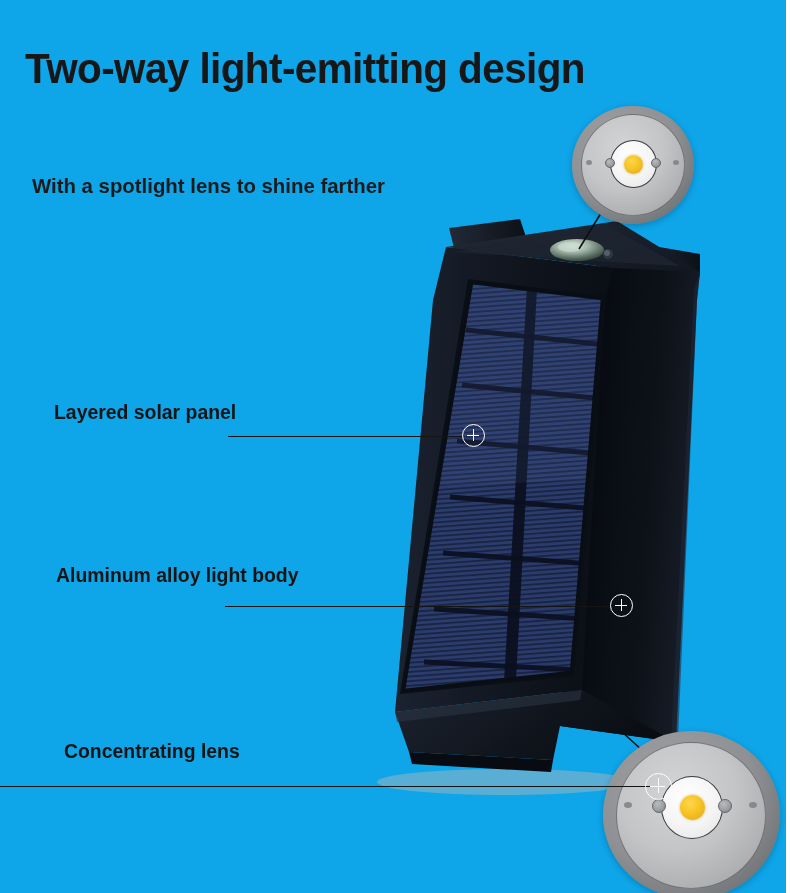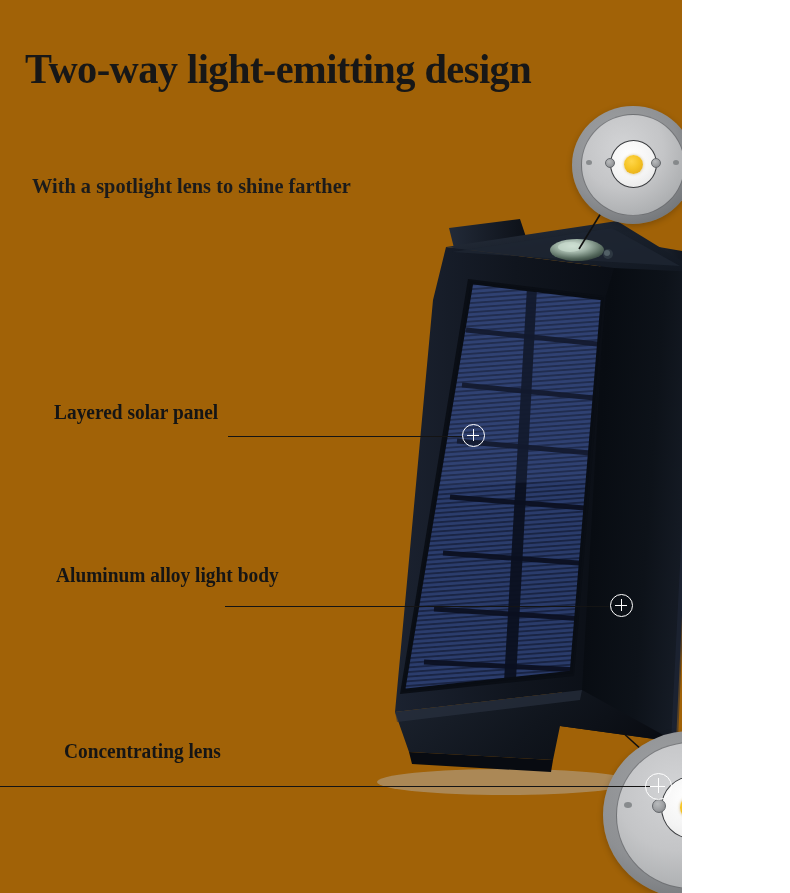--- a/index.html
+++ b/index.html
@@ -6,25 +6,24 @@
   html, body {
     margin: 0;
     padding: 0;
     background: #ffffff;
   }
   body {
     font-family: "Liberation Sans", sans-serif;
   }
   .stage {
     position: relative;
-    width: 682px;
+    width: 786px;
     height: 893px;
-    background: #a16207;
+    background: #0ea5e9;
     overflow: hidden;
-    font-family: Liberation Serif, serif;
   }
 
   
   .title {
     position: absolute;
     left: 25px;
     top: 44px;
     font-size: 43px;
     font-weight: bold;
     letter-spacing: -0.6px;

